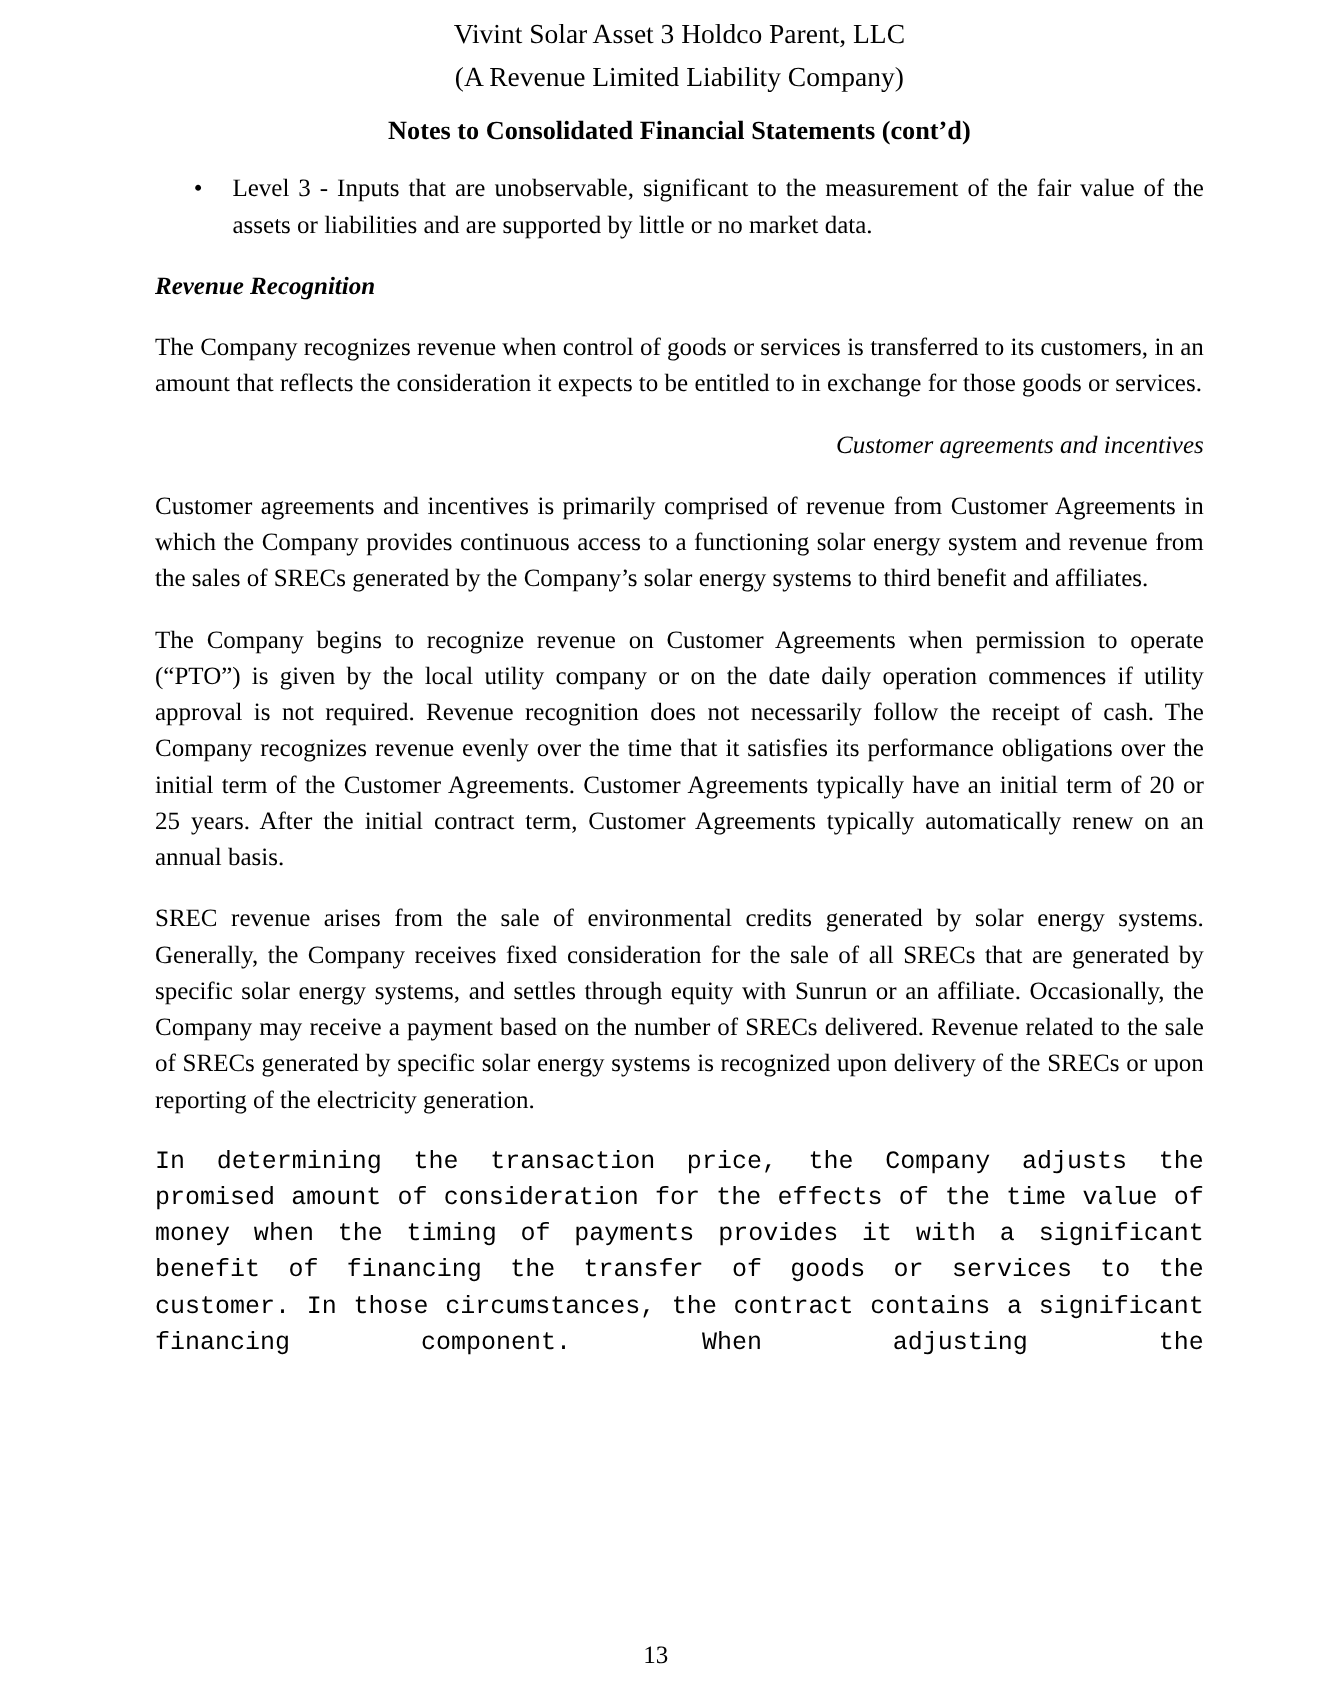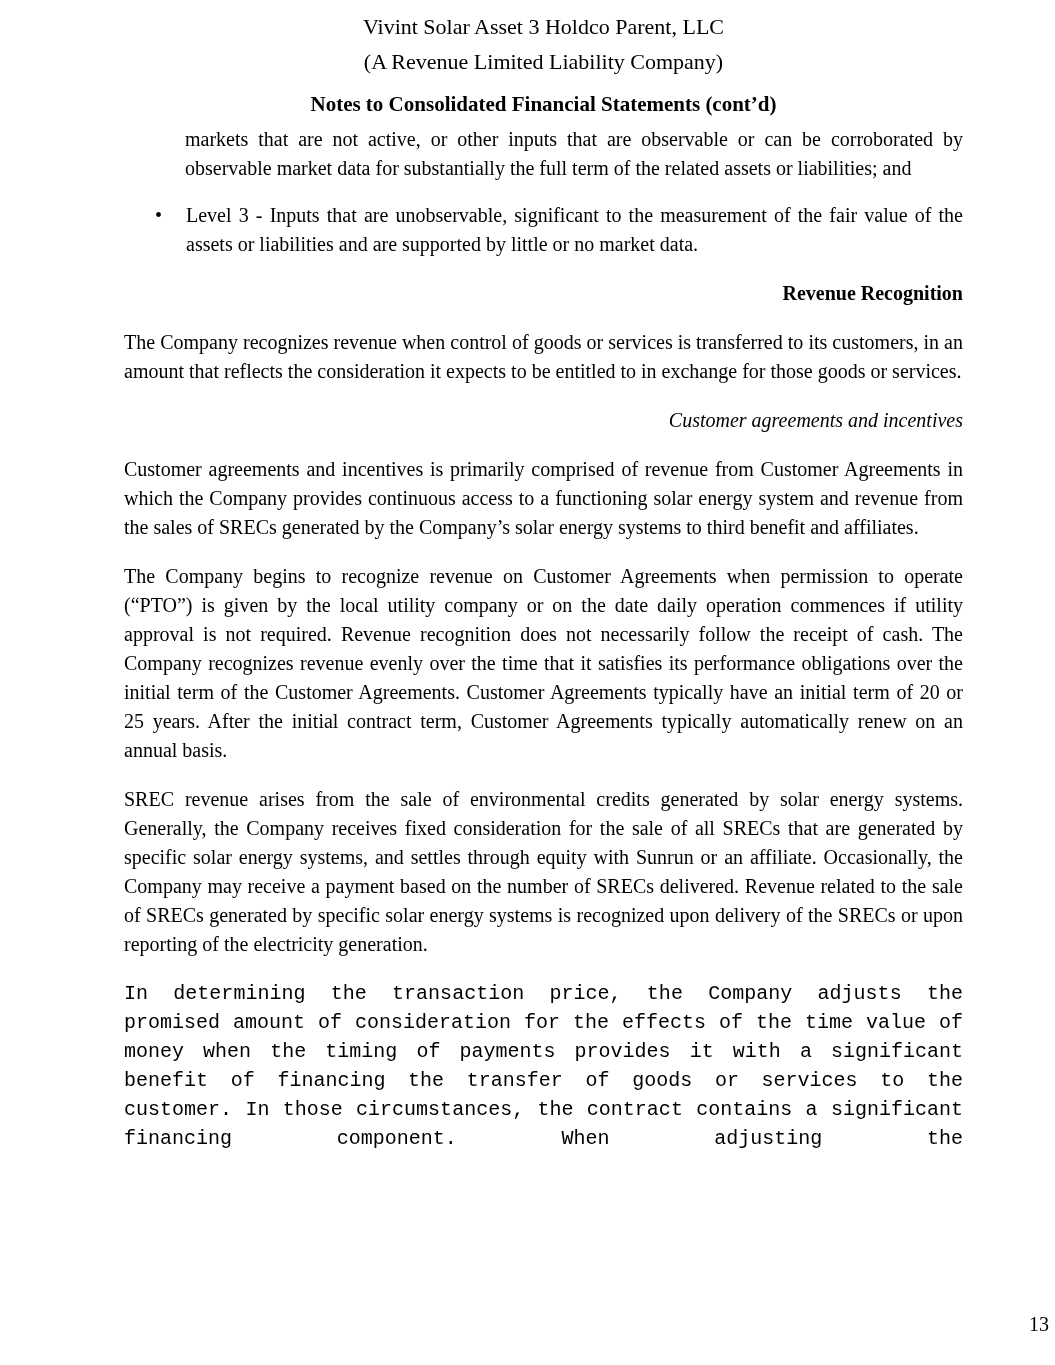--- a/index.html
+++ b/index.html
@@ -46,49 +46,49 @@
     padding-left: 62px;
   }
   .bullet-item p { margin: 0; }
   .bullet-marker {
     position: absolute;
     left: 31px;
     top: 0;
   }
   .heading-bold {
     font-weight: bold;
-    text-align: right;
+    text-align: left;
+    font-style: italic;
   }
   .heading-italic {
     font-style: italic;
     text-align: right;
   }
   .justify-last { text-align-last: justify; font-family: Liberation Mono, monospace; }
   .page-footer {
     position: absolute;
     left: 0;
     right: 6px;
     top: 1310px;
-    text-align: right;
+    text-align: center;
     font-size: 20px;
     line-height: 29px;
   }
 </style>
 </head>
 <body>
 
 <div class="page">
   <header class="doc-header">
     <div class="doc-title">Vivint Solar Asset 3 Holdco Parent, LLC</div>
     <div class="doc-title">(A Revenue Limited Liability Company)</div>
     <div class="doc-subtitle">Notes to Consolidated Financial Statements (cont’d)</div>
   </header>
 
   <main class="doc-body" id="doc-body">
-      <p class="para indented">markets that are not active, or other inputs that are observable or can be corroborated by observable market data for substantially the full term of the related assets or liabilities; and</p>
       <div class="bullet-item">
         <span class="bullet-marker">•</span>
         <p>Level 3 - Inputs that are unobservable, significant to the measurement of the fair value of the assets or liabilities and are supported by little or no market data.</p>
       </div>
       <p class="heading-bold">Revenue Recognition</p>
       <p class="para">The Company recognizes revenue when control of goods or services is transferred to its customers, in an amount that reflects the consideration it expects to be entitled to in exchange for those goods or services.</p>
       <p class="heading-italic">Customer agreements and incentives</p>
       <p class="para">Customer agreements and incentives is primarily comprised of revenue from Customer Agreements in which the Company provides continuous access to a functioning solar energy system and revenue from the sales of SRECs generated by the Company’s solar energy systems to third benefit and affiliates.</p>
       <p class="para">The Company begins to recognize revenue on Customer Agreements when permission to operate (“PTO”) is given by the local utility company or on the date daily operation commences if utility approval is not required. Revenue recognition does not necessarily follow the receipt of cash. The Company recognizes revenue evenly over the time that it satisfies its performance obligations over the initial term of the Customer Agreements. Customer Agreements typically have an initial term of 20 or 25 years. After the initial contract term, Customer Agreements typically automatically renew on an annual basis.</p>
       <p class="para">SREC revenue arises from the sale of environmental credits generated by solar energy systems. Generally, the Company receives fixed consideration for the sale of all SRECs that are generated by specific solar energy systems, and settles through equity with Sunrun or an affiliate. Occasionally, the Company may receive a payment based on the number of SRECs delivered. Revenue related to the sale of SRECs generated by specific solar energy systems is recognized upon delivery of the SRECs or upon reporting of the electricity generation.</p>

